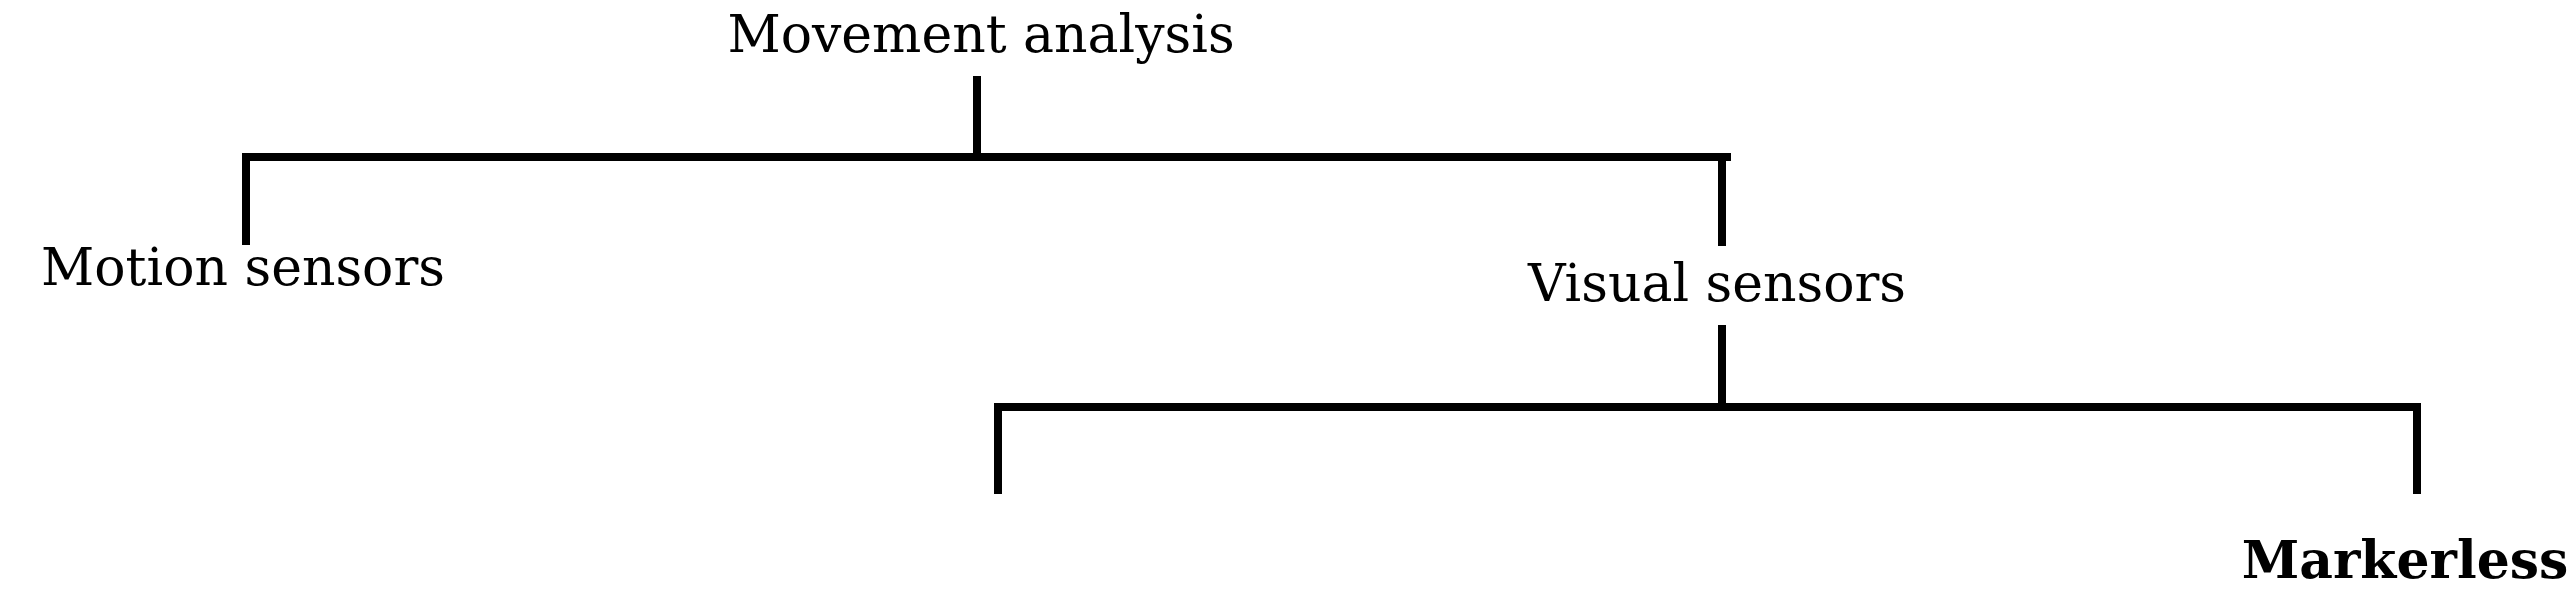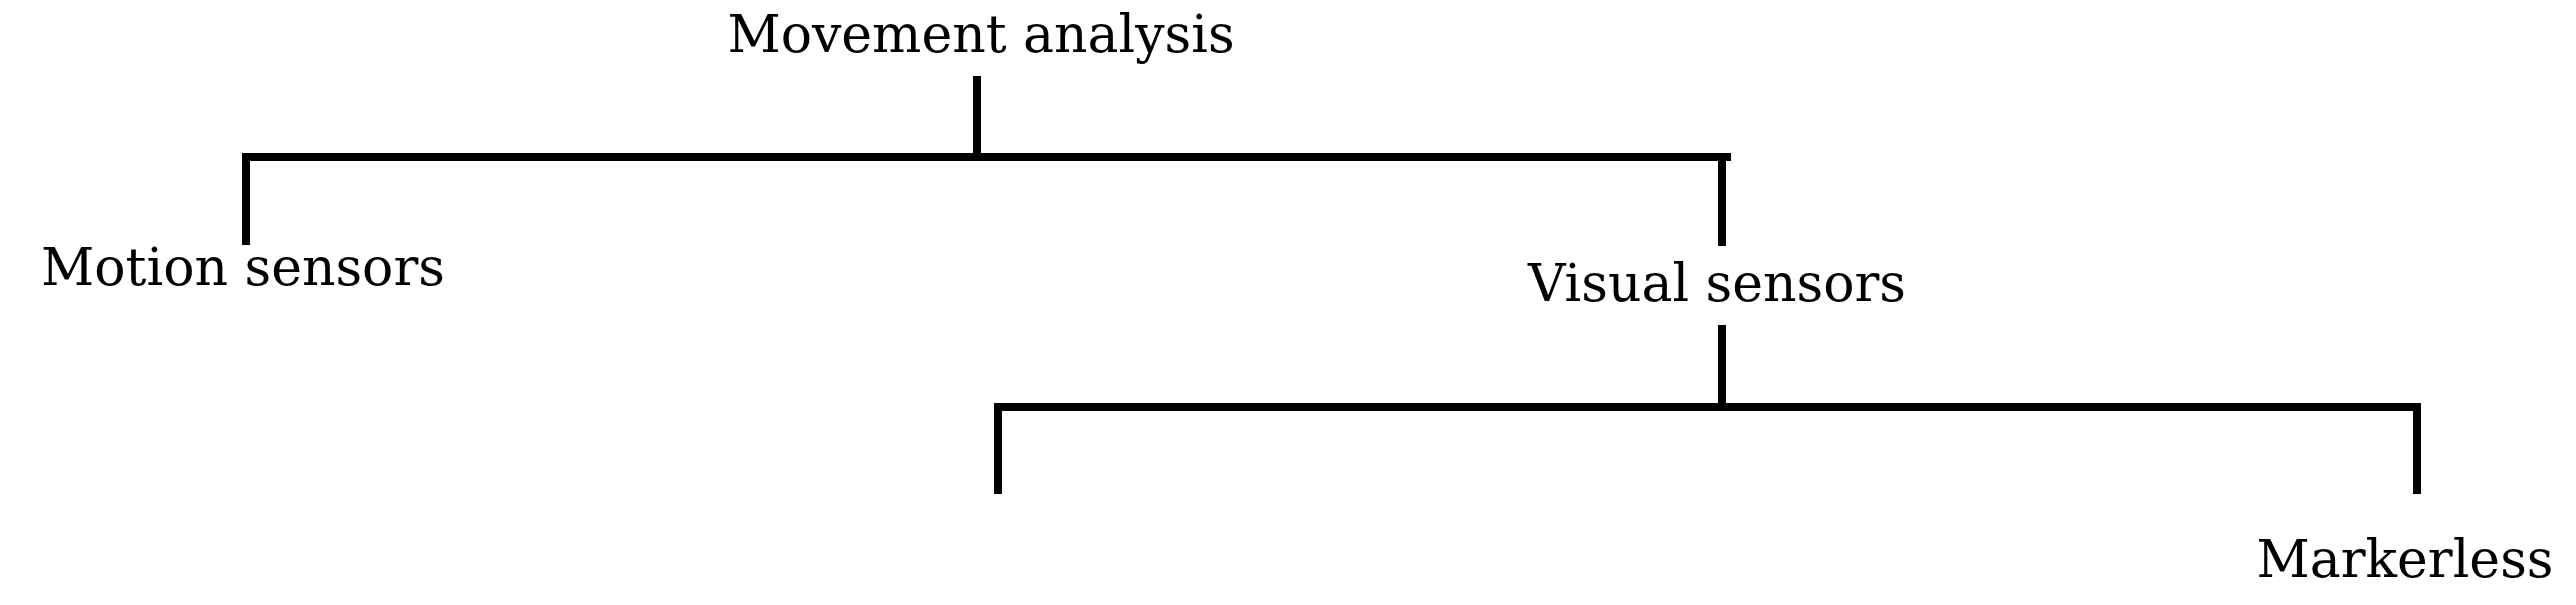--- a/index.html
+++ b/index.html
@@ -51,16 +51,16 @@
 
   <div class="connector" style="left:1712px; top:325px; width:8.3px; height:81px;"></div>
 
   <div class="connector" style="left:988px; top:403px; width:1427px; height:8.3px;"></div>
 
   <div class="connector" style="left:988px; top:403px; width:8.3px; height:91px;"></div>
 
   <div class="connector" style="left:2407px; top:403px; width:8.3px; height:91px;"></div>
 
 
-  <div class="node-label" style="left:2399px; top:531px;">Markerless</div>
+  <div class="node-label" style="left:2399px; top:531px;font-weight:bold;">Markerless</div>
 
 </div>
 
 
 </body></html>

